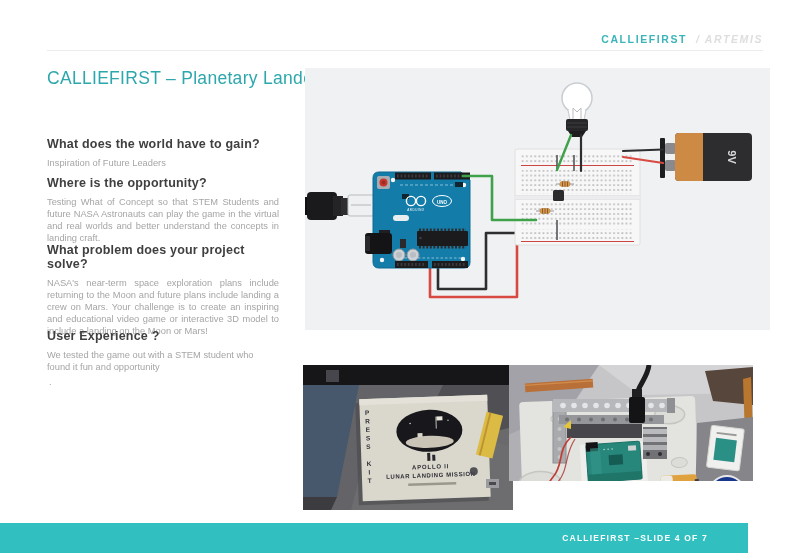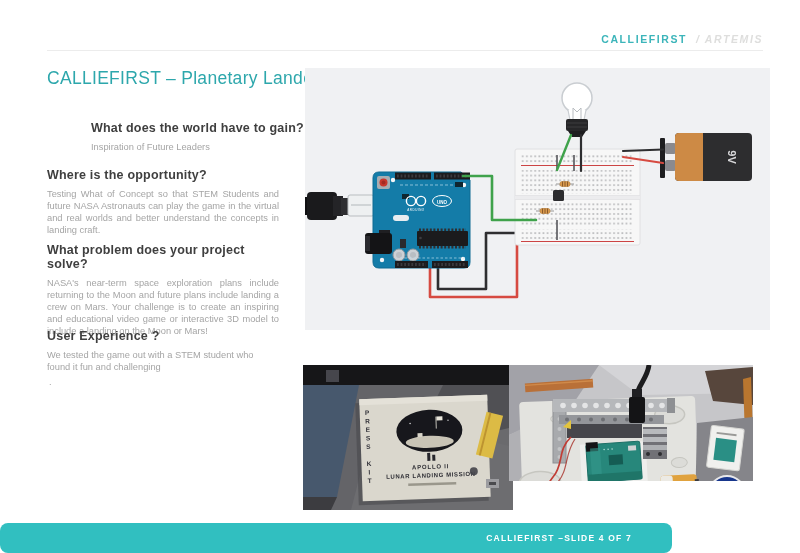--- a/index.html
+++ b/index.html
@@ -23,53 +23,53 @@
   
   .panel{position:absolute;left:305px;top:68px;width:465px;height:262px;background:#f0f1f3;}
   
   .photo{position:absolute;overflow:hidden;}
   .photo-left{left:303px;top:365px;width:210px;height:145px;}
   .photo-right{left:509px;top:365px;width:244px;height:116px;}
   .presskit{position:absolute;left:62px;top:44px;writing-mode:vertical-lr;text-orientation:upright;
             font-size:6.5px;font-weight:bold;color:#33333a;letter-spacing:1.5px;height:84px;
             transform:rotate(-2deg);}
   
-  .footer{position:absolute;left:0;bottom:0;width:672px;height:30px;background:#31bfc0;border-radius:8px;}
+  .footer{position:absolute;left:0;bottom:0;width:748px;height:30px;background:#31bfc0;}
   .footer span{position:absolute;right:40px;top:0;line-height:30px;color:#ffffff;
                font-size:8.5px;font-weight:bold;letter-spacing:1.2px;}
   svg{display:block;}
   svg text{font-family:"Liberation Sans",sans-serif;}
 </style>
 </head>
 <body>
 
 <div class="slide">
 
   <div class="hdr">
     <span class="brand">CALLIEFIRST</span><span class="proj">/ ARTEMIS</span>
   </div>
   <div class="hdr-line"></div>
 
   <div class="title">CALLIEFIRST – Planetary Lander</div>
 
-  <div class="col sec" style="top:121px;margin-left:44px;">
+  <div class="col sec" style="top:137px;">
     <h3>What does the world have to gain?</h3>
     <p>Inspiration of Future Leaders</p>
   </div>
-  <div class="col sec just" style="top:168px;">
+  <div class="col sec just" style="top:176px;">
     <h3>Where is the opportunity?</h3>
     <p>Testing What of Concept so that STEM Students and future NASA Astronauts can play the game in the virtual and real worlds and better understand the concepts in landing craft.</p>
   </div>
   <div class="col sec just" style="top:243px;">
     <h3>What problem does your project solve?</h3>
     <p>NASA's near-term space exploration plans include returning to the Moon and future plans include landing a crew on Mars. Your challenge is to create an inspiring and educational video game or interactive 3D model to include a landing on the Moon or Mars!</p>
   </div>
   <div class="col sec" style="top:329px;">
     <h3>User Experience ?</h3>
-    <p>We tested the game out with a STEM student who found it fun and challenging</p>
+    <p>We tested the game out with a STEM student who found it fun and opportunity</p>
   </div>
   <div class="period">.</div>
 
   <div class="panel">
     <svg width="465" height="262" viewBox="0 0 465 262">
       <defs>
         <pattern id="bbdots" width="4.15" height="4.8" patternUnits="userSpaceOnUse">
           <rect x="1.1" y="1.1" width="1.7" height="1.7" fill="#b9babc"></rect>
         </pattern>
       </defs>

